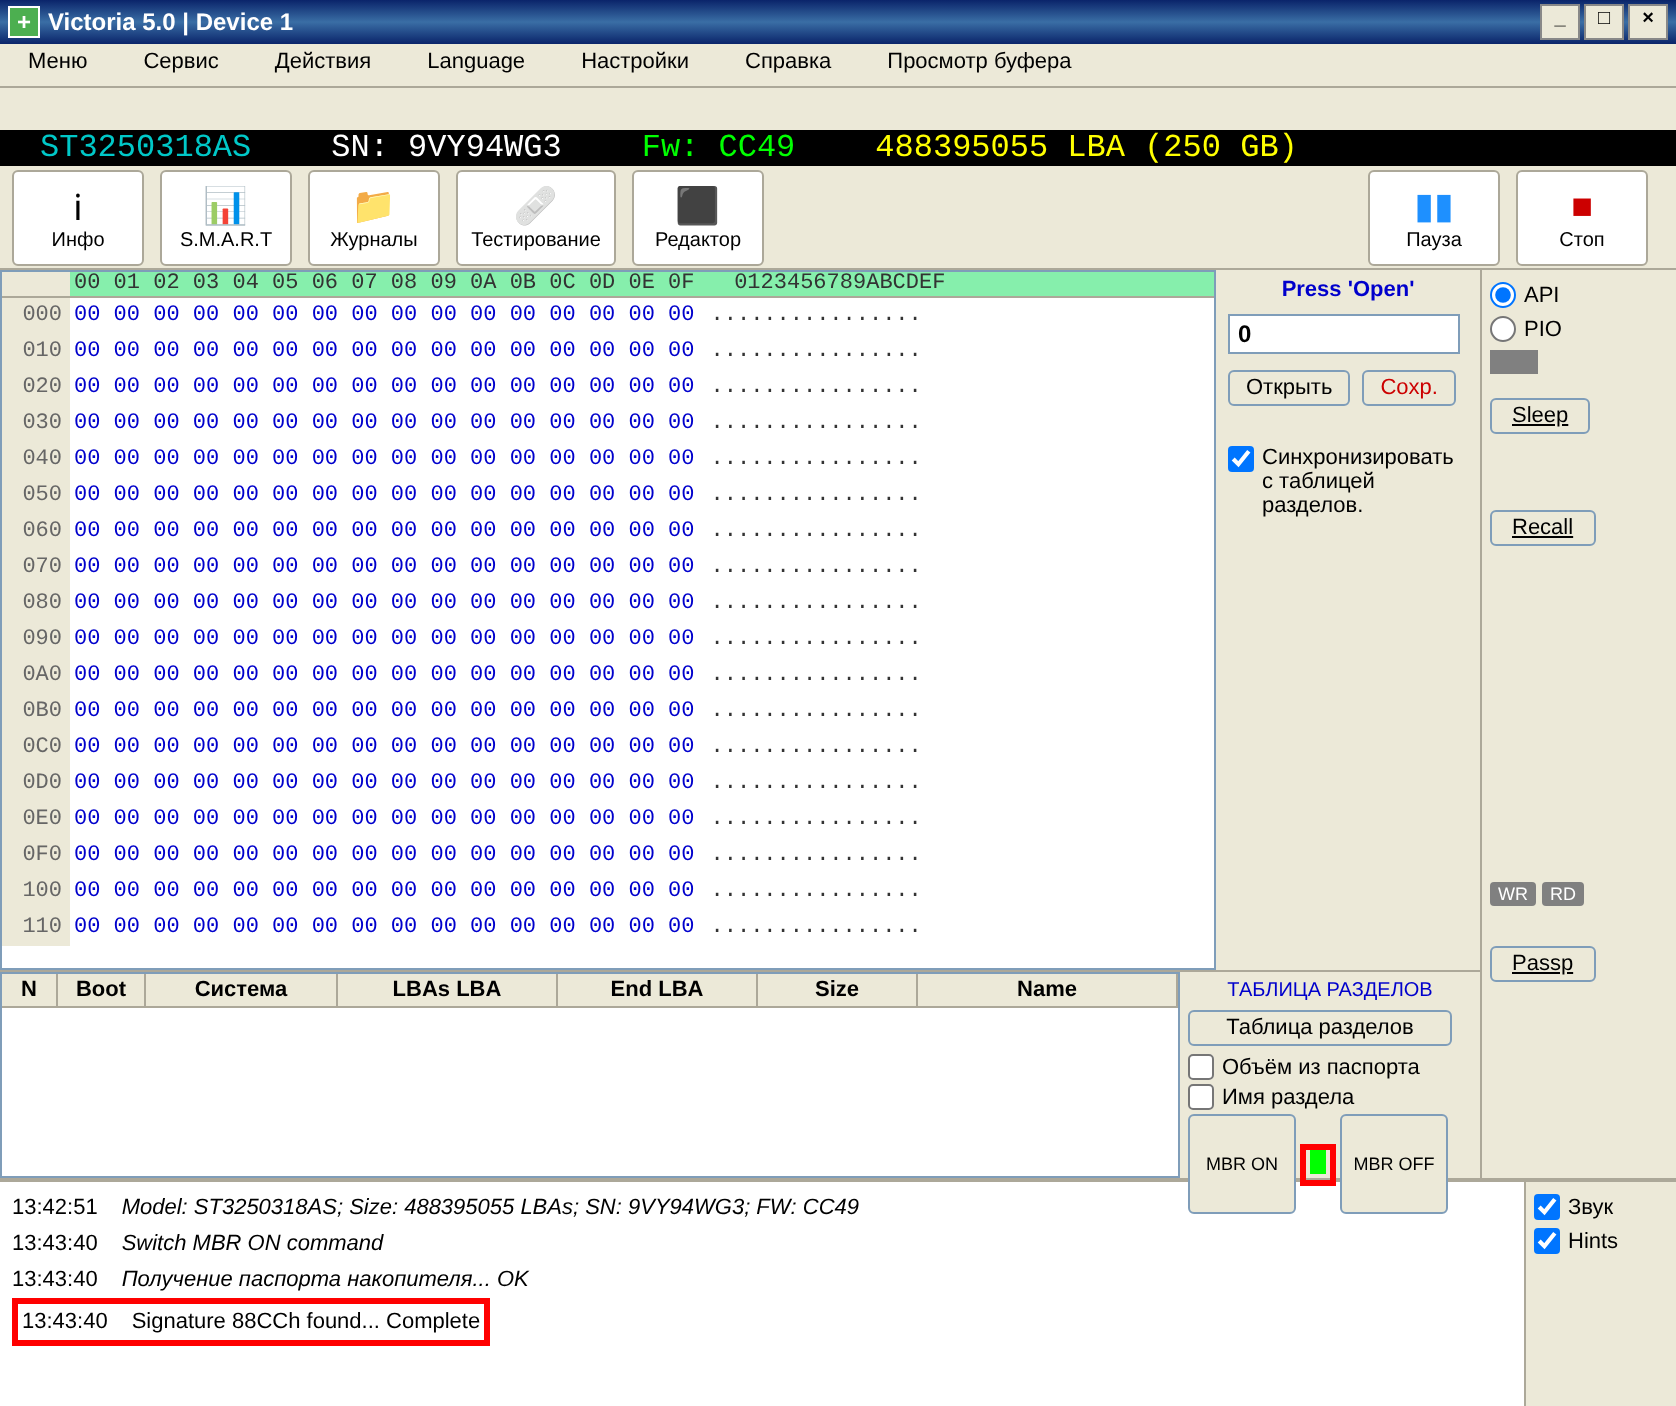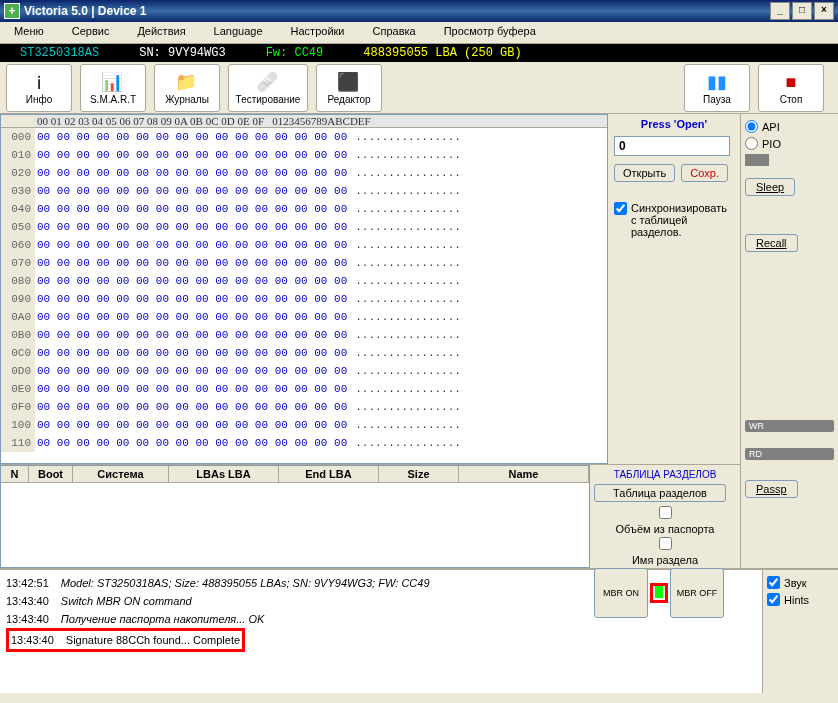--- a/index.html
+++ b/index.html
@@ -4,37 +4,37 @@
 <style>
 * { margin: 0; padding: 0; box-sizing: border-box; }
 body { font-family: Tahoma, Arial, sans-serif; font-size: 11px; background: #ece9d8; width: 838px; height: 703px; overflow: hidden; }
 .titlebar { background: linear-gradient(to bottom, #0a246a 0%, #3a6ea5 50%, #0a246a 100%); color: #fff; height: 22px; display: flex; align-items: center; padding: 0 4px; font-weight: bold; font-size: 12px; }
 .titlebar .icon { width: 16px; height: 16px; margin-right: 4px; background: #4caf50; border: 1px solid #fff; display: flex; align-items: center; justify-content: center; color: #fff; font-size: 12px; }
 .titlebar .title { flex: 1; }
 .titlebar .winbtns { display: flex; gap: 2px; }
 .titlebar .winbtn { width: 20px; height: 18px; background: #ece9d8; border: 1px solid #888; color: #000; font-weight: bold; text-align: center; line-height: 14px; font-size: 10px; }
 .menubar { background: #ece9d8; height: 22px; display: flex; border-bottom: 1px solid #aca899; }
 .menubar .item { padding: 3px 14px; cursor: default; }
-.infobar { background: #000; height: 18px; display: flex; align-items: center; color: #fff; font-family: 'Courier New', monospace; font-size: 12px; }
+.infobar { background: #000; height: 18px; display: flex; align-items: center; color: #fff; font-family: 'Courier New', monospace; font-size: 16px; margin-top: 21px; }
 .infobar span { padding: 0 20px; }
 .infobar .teal { color: #00c8c8; }
 .infobar .white { color: #fff; }
 .infobar .green { color: #00ff00; }
 .infobar .yellow { color: #ffff00; }
 .toolbar { background: #ece9d8; height: 52px; display: flex; align-items: center; padding: 2px 6px; border-bottom: 1px solid #aca899; }
 .toolbar .tbtn { width: 66px; height: 48px; border: 1px solid #aca899; background: #fff; margin-right: 8px; display: flex; flex-direction: column; align-items: center; justify-content: center; font-size: 10px; border-radius: 3px; }
 .toolbar .tbtn.wide { width: 80px; }
 .toolbar .tbtn .ticon { width: 24px; height: 24px; display: flex; align-items: center; justify-content: center; font-size: 18px; }
 .toolbar .spacer { flex: 1; }
 .main { display: flex; height: 454px; }
 .left-col { width: 740px; display: flex; flex-direction: column; }
 .right-col { width: 98px; background: #ece9d8; padding: 6px 4px; border-left: 1px solid #aca899; }
 .hex-row { display: flex; height: 350px; }
 .hex-wrap { border: 1px solid #7f9db9; background: #fff; width: 608px; overflow: hidden; }
-.hex-header { display: flex; background: #e5e5e5; font-family: Liberation Serif, serif; font-size: 11px; border-bottom: 1px solid #aca899; }
+.hex-header { display: flex; background: #86efac; font-family: Liberation Mono, monospace; font-size: 11px; border-bottom: 1px solid #aca899; }
 .hex-header .offset-col { width: 34px; background: #ece9d8; }
 .hex-header .hex-cols { padding-left: 2px; letter-spacing: 0; color: #333; }
 .hex-body { font-family: 'Courier New', monospace; font-size: 11px; line-height: 18px; overflow-y: auto; height: 330px; }
 .hex-line { display: flex; }
 .hex-line .off { width: 34px; background: #ece9d8; color: #666; text-align: right; padding-right: 4px; }
 .hex-line .bytes { color: #0000cc; padding-left: 2px; white-space: pre; }
 .hex-line .ascii { color: #333; padding-left: 8px; white-space: pre; }
 .side-panel { width: 132px; padding: 4px 6px; font-size: 11px; }
 .side-panel .prompt { color: #0000cc; font-weight: bold; margin-bottom: 6px; text-align: center; }
 .side-panel input[type=text] { width: 116px; height: 20px; border: 1px solid #7f9db9; padding: 0 4px; font-size: 12px; font-weight: bold; }
@@ -42,37 +42,37 @@
 .side-panel button { border: 1px solid #7f9db9; background: #ece9d8; padding: 2px 8px; font-size: 11px; border-radius: 3px; }
 .side-panel .redbtn { color: #c00; }
 .side-panel .chkrow { margin-top: 20px; display: flex; align-items: flex-start; gap: 4px; }
 .partition-area { display: flex; height: 104px; border-top: 1px solid #aca899; }
 .part-table { flex: 1; border: 1px solid #7f9db9; background: #fff; }
 .part-head { display: flex; background: #ece9d8; border-bottom: 1px solid #aca899; font-size: 11px; }
 .part-head .pcol { border-right: 1px solid #aca899; padding: 2px 4px; font-weight: bold; text-align: center; }
 .part-side { width: 150px; padding: 4px; font-size: 11px; }
 .part-side .ptitle { color: #0000cc; text-align: center; font-size: 10px; margin-bottom: 4px; }
 .part-side button { width: 132px; border: 1px solid #7f9db9; background: #ece9d8; padding: 2px 4px; font-size: 11px; border-radius: 3px; margin-bottom: 4px; }
-.part-side .chkr { display: flex; align-items: center; gap: 4px; margin-bottom: 2px; flex-direction: column; }
+.part-side .chkr { display: flex; align-items: center; gap: 4px; margin-bottom: 2px; }
 .part-side .mbrbtns { display: flex; gap: 2px; margin-top: 2px; align-items: center; }
 .part-side .mbrbtns button { width: 54px; font-size: 9px; padding: 19px 2px; margin: 0; }
 .redbox { border: 3px solid #ff0000; padding: 0 2px; }
 .led { width: 8px; height: 12px; background: #00ff00; display: inline-block; }
 .log-area { height: 125px; background: #fff; border-top: 2px solid #aca899; display: flex; overflow: hidden; }
 .log-lines { flex: 1; padding: 4px 6px; font-size: 11px; line-height: 18px; position: relative; }
 .log-line { display: flex; gap: 12px; }
 .log-line .ts { color: #000; }
 .log-line .msg { color: #000; font-style: italic; }
 .log-highlight { border: 3px solid #ff0000; padding: 0 2px; display: inline-flex; gap: 12px; }
 .log-side { width: 76px; padding: 6px 4px; background: #ece9d8; border-left: 1px solid #aca899; }
 .log-side .chkr { display: flex; align-items: center; gap: 4px; margin-bottom: 4px; }
 .radio-row { display: flex; align-items: center; gap: 4px; margin-bottom: 4px; }
 .smallbox { width: 24px; height: 12px; background: #808080; margin-top: 4px; margin-bottom: 12px; }
 .rc-btn { border: 1px solid #7f9db9; background: #ece9d8; padding: 2px 10px; font-size: 11px; text-decoration: underline; border-radius: 3px; margin-bottom: 8px; display: block; }
-.wrrd { display: flex; gap: 16px; flex-direction: column; }
+.wrrd { display: flex; gap: 3px; }
 .wrrd .chip { background: #808080; color: #fff; font-size: 9px; padding: 1px 4px; border-radius: 2px; }
 </style>
 </head>
 <body>
 
 <div class="titlebar">
   <div class="icon">+</div>
   <div class="title">Victoria 5.0 | Device 1</div>
   <div class="winbtns">
     <div class="winbtn">_</div>

